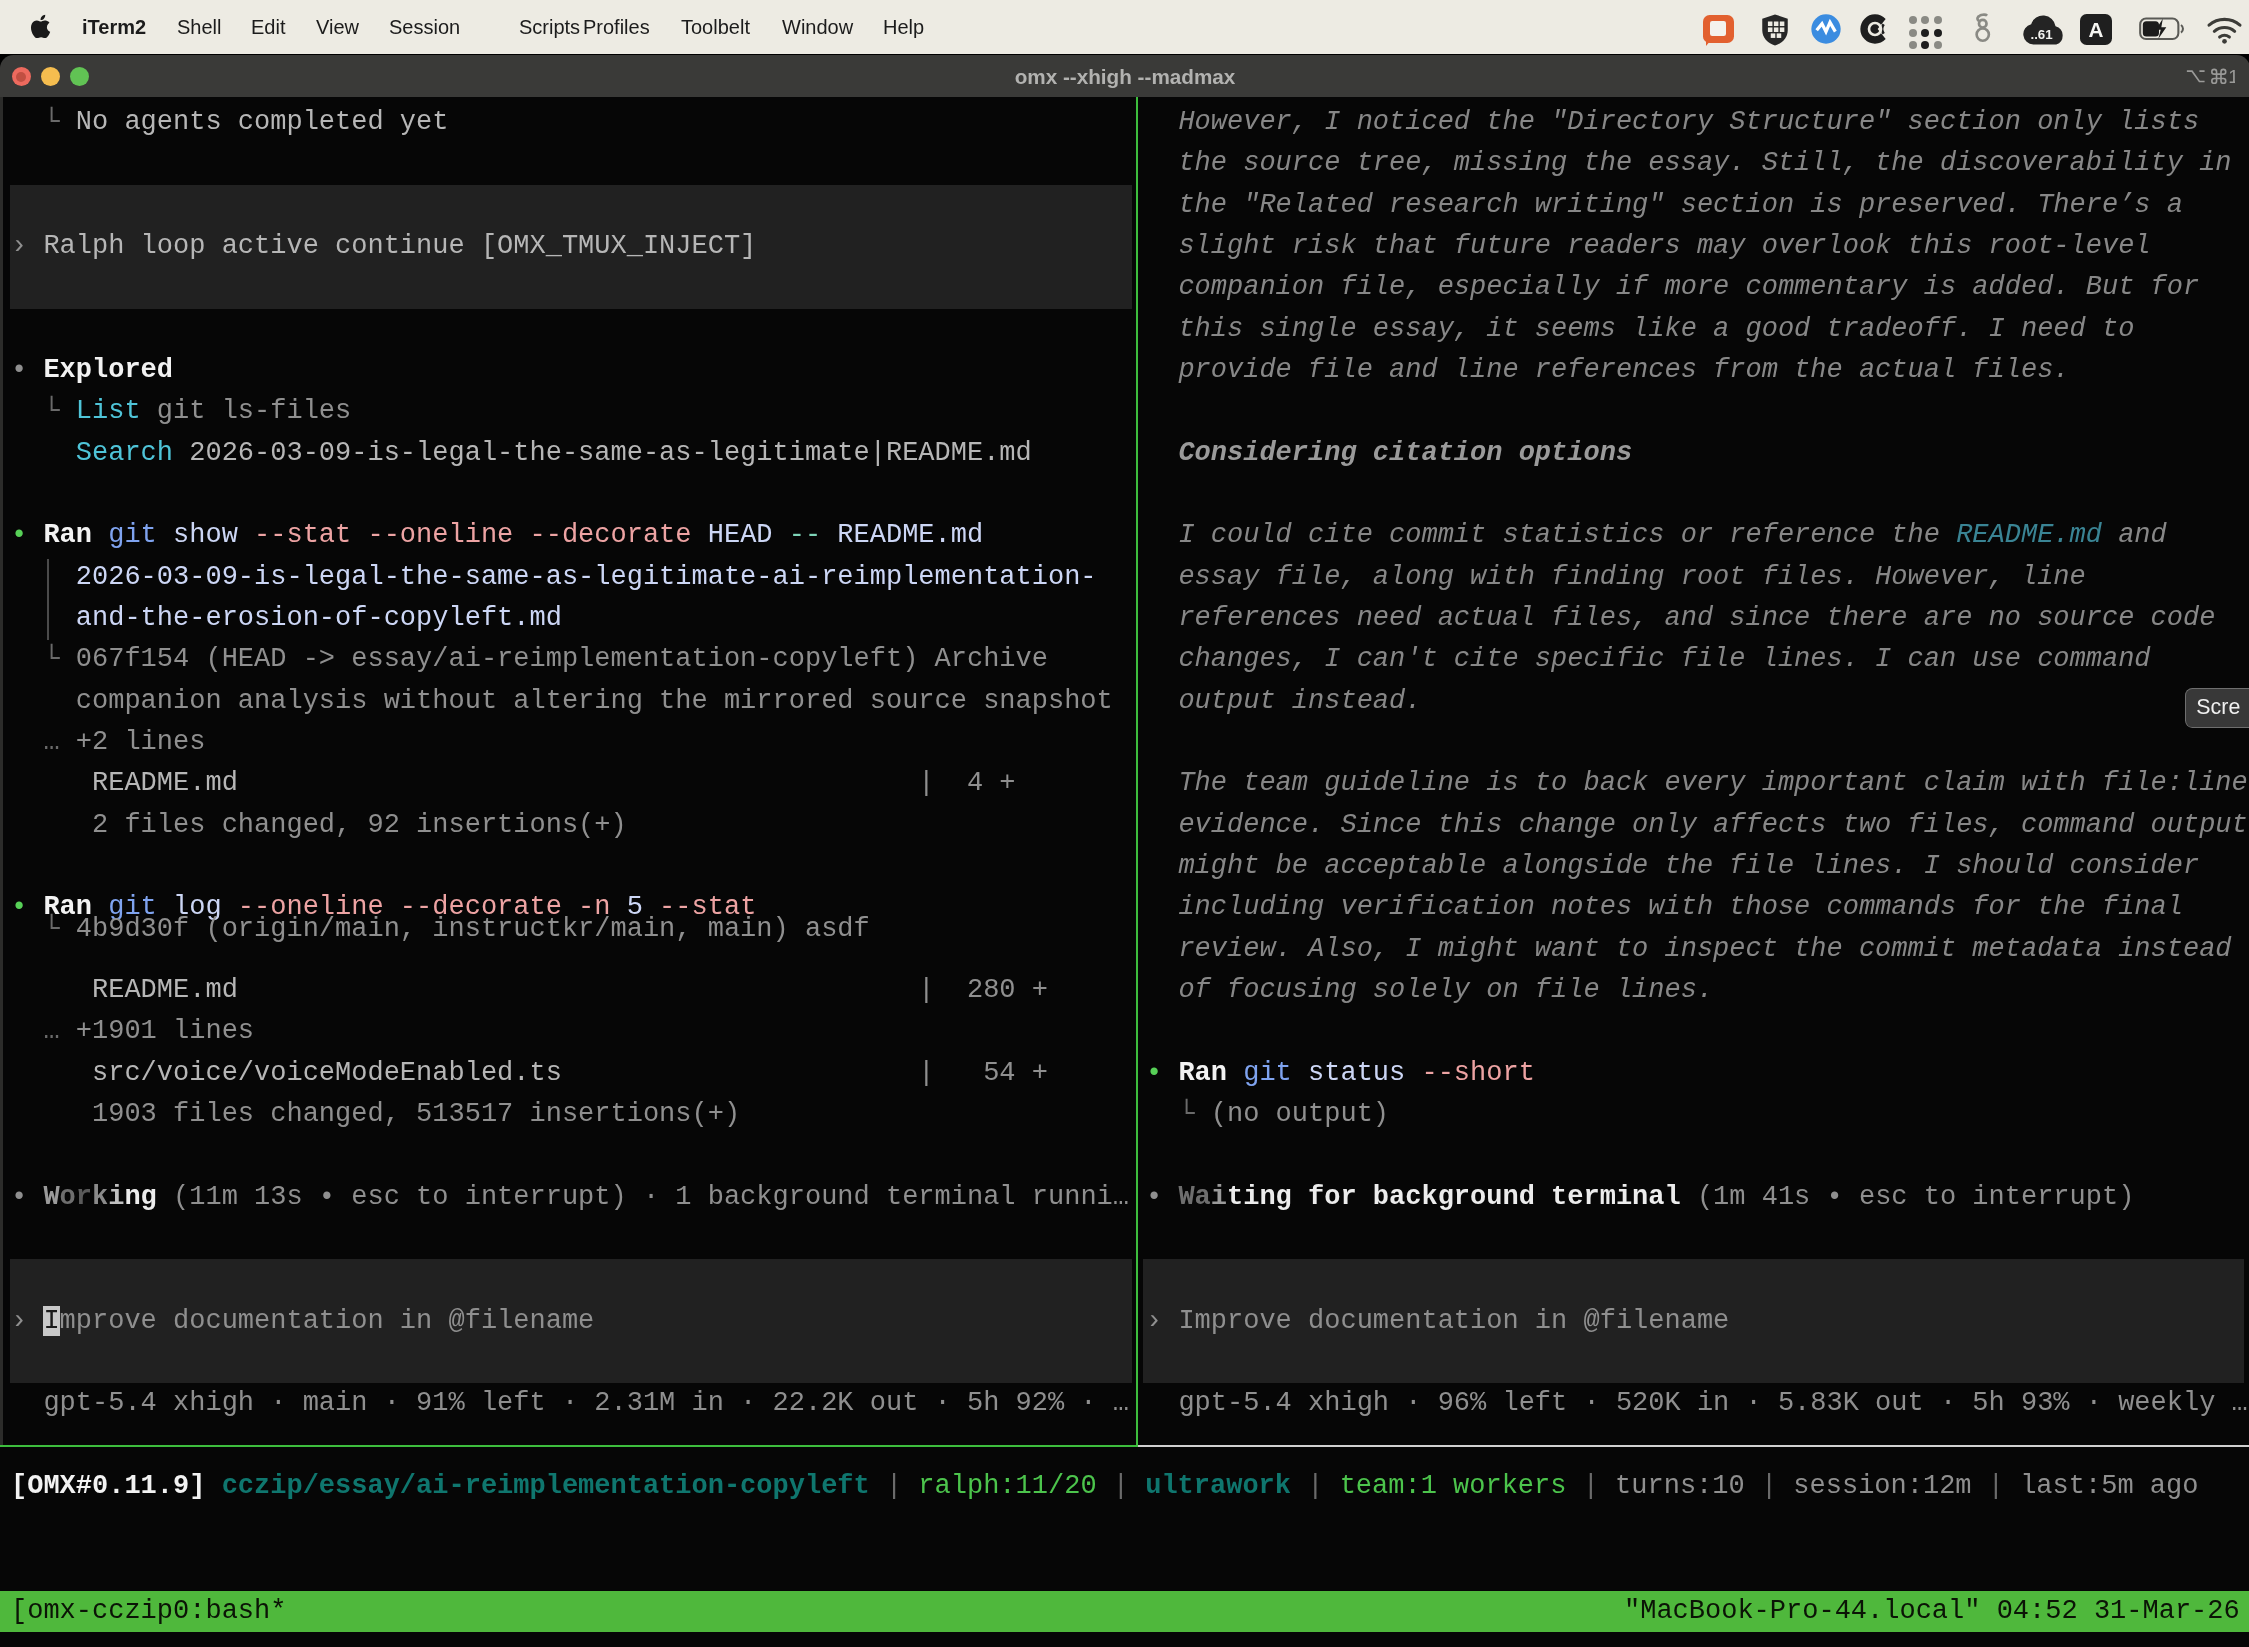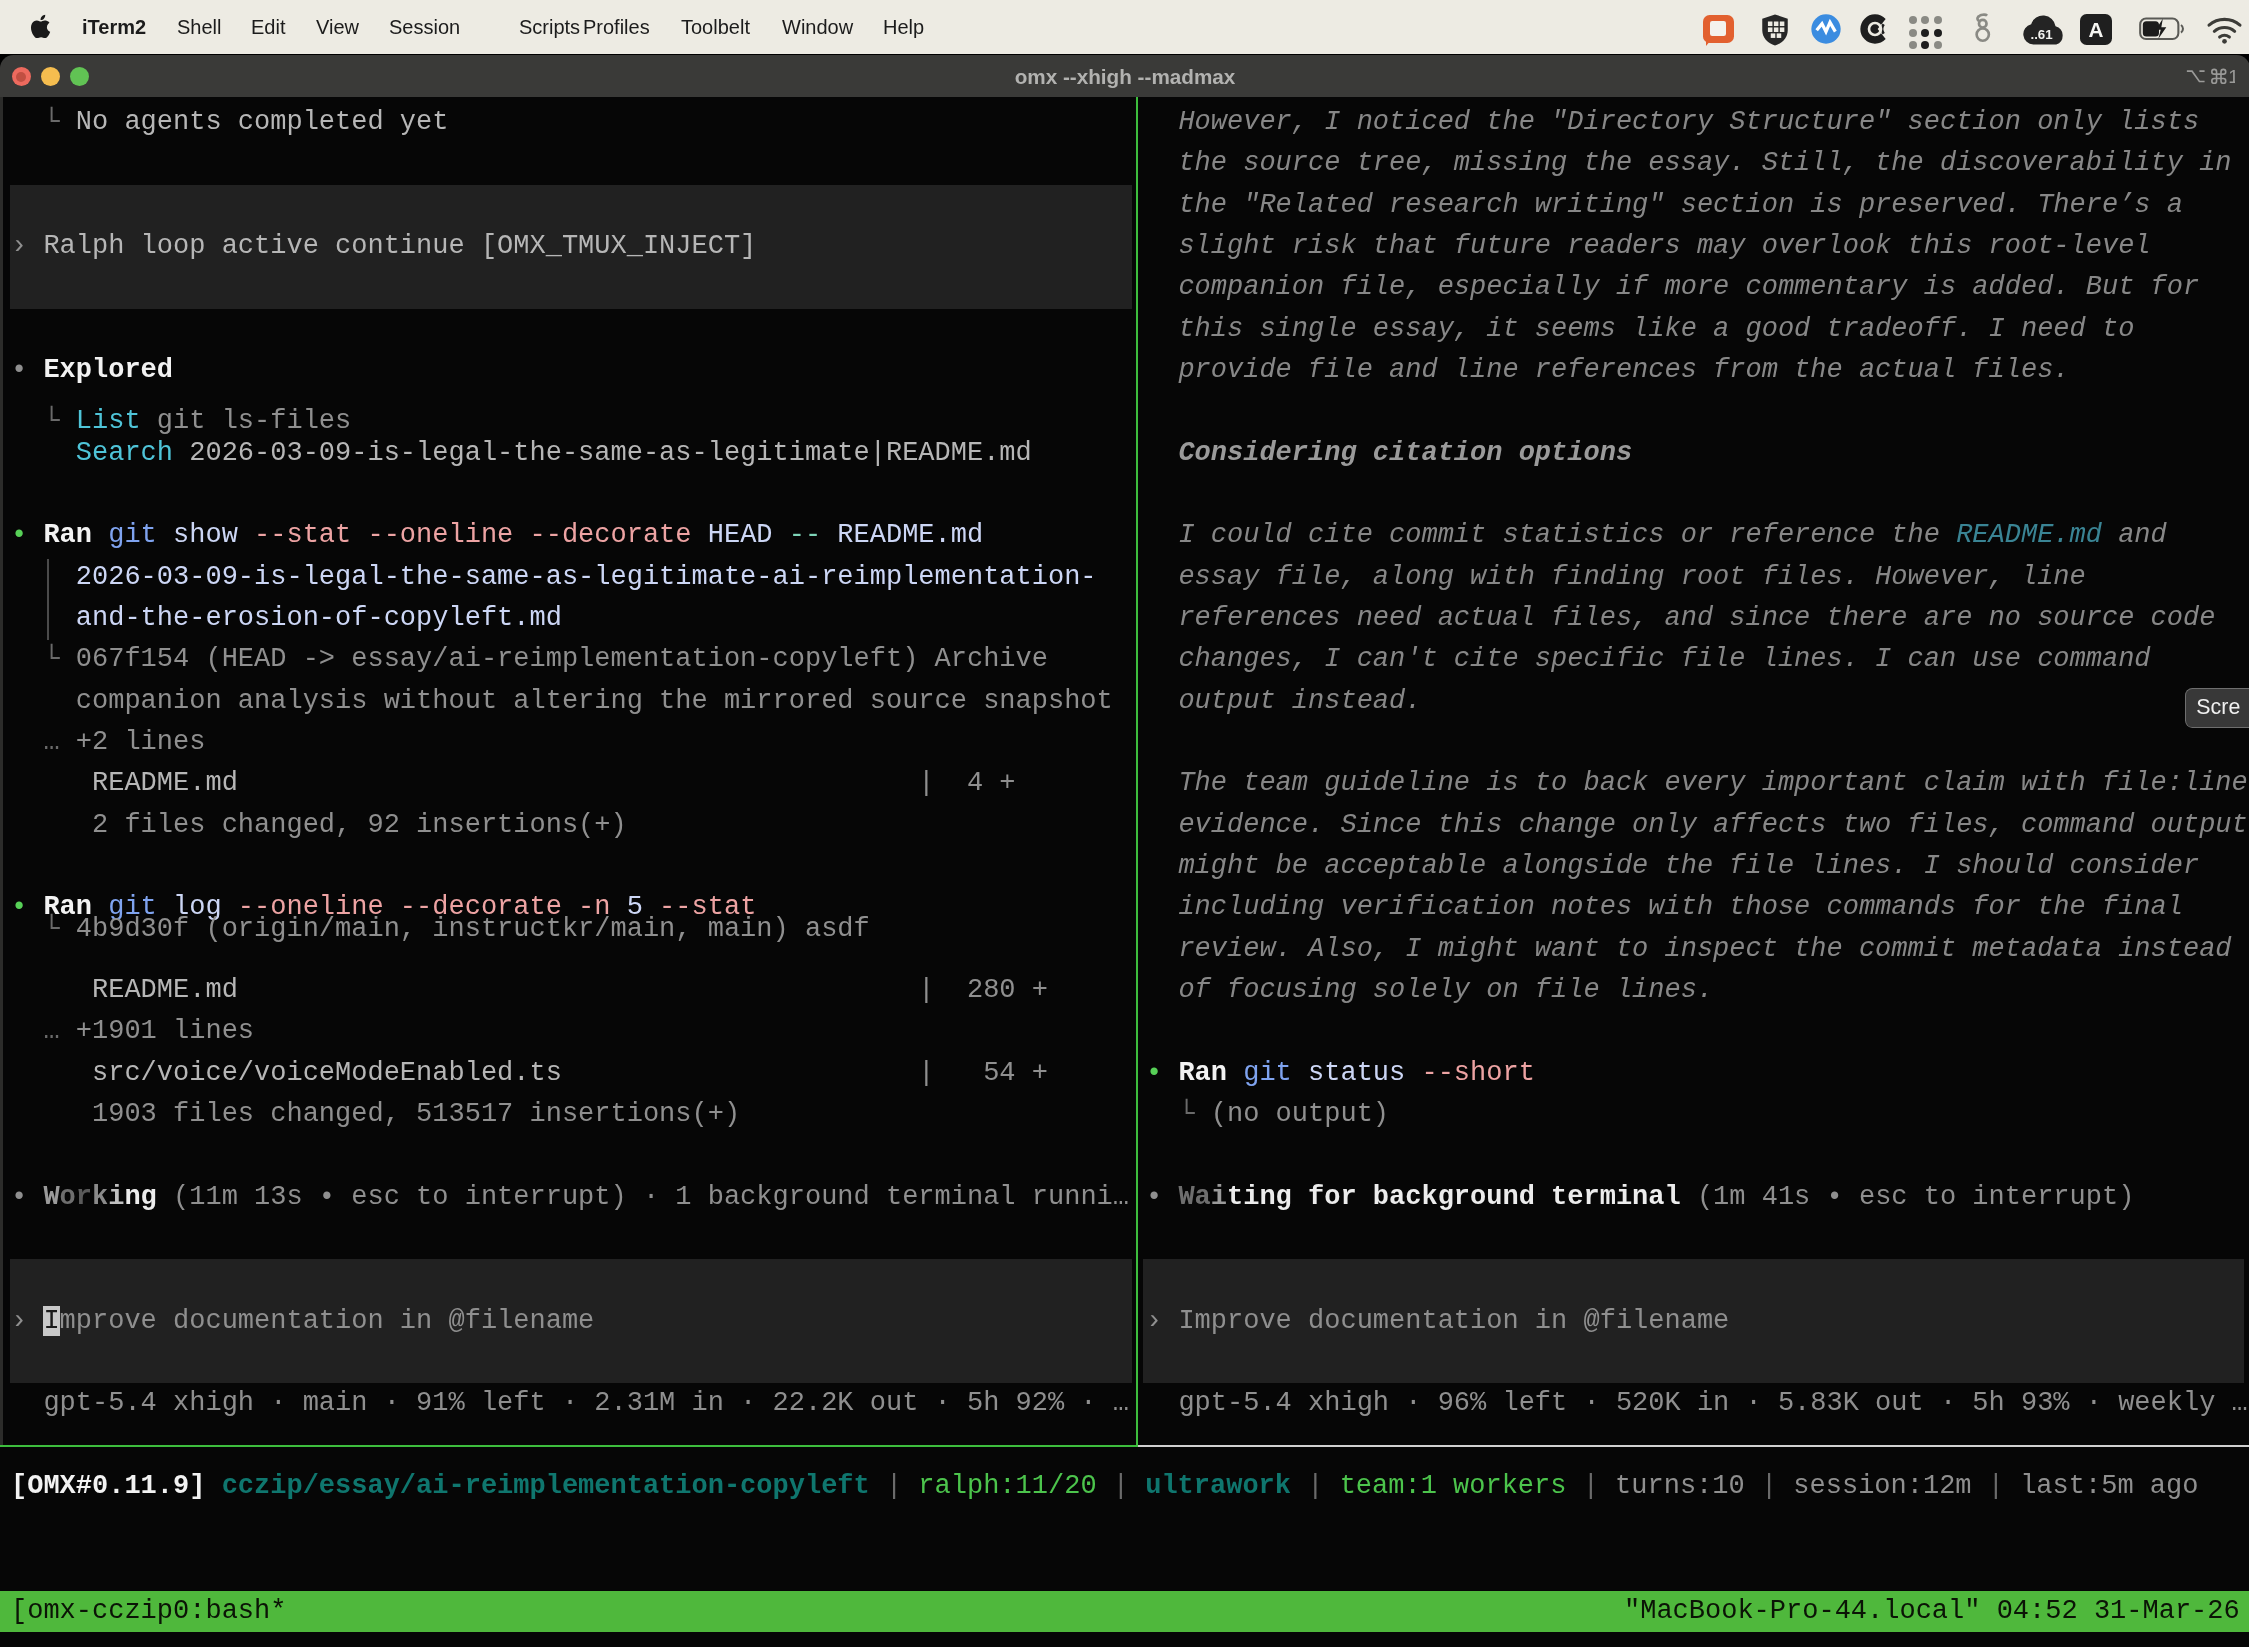--- a/index.html
+++ b/index.html
@@ -117,21 +117,21 @@
 <div class="box" style="left:9.6px;top:185px;width:1122px;height:124px;"></div>
 <div class="box" style="left:9.6px;top:1259px;width:1122px;height:124px;"></div>
 <div class="box" style="left:1143px;top:1259px;width:1101px;height:124px;"></div>
 <div style="position:absolute;left:1136px;top:97px;width:2.2px;height:1349px;background:#3dbd3d;"></div>
 <div style="position:absolute;left:0;top:1445px;width:1138px;height:2.2px;background:#3dbd3d;"></div>
 <div style="position:absolute;left:1138px;top:1445px;width:1112px;height:2.2px;background:#cfcfcf;"></div>
 <div style="position:absolute;left:47px;top:559px;width:2.2px;height:81px;background:#4a4a4a;"></div>
 <div class="r L" style="top:102px"><span class="gg">  └ </span><span class="lg">No agents completed yet</span></div>
 <div class="r L" style="top:226px"><span class="g">› </span><span class="lg">Ralph loop active continue [OMX_TMUX_INJECT]</span></div>
 <div class="r L" style="top:350px"><span class="g">• </span><span class="w">Explored</span></div>
-<div class="r L" style="top:401px"><span class="gg">  └ </span><span class="cy">List</span><span class="g"> git ls-files</span></div>
+<div class="r L" style="top:391px"><span class="gg">  └ </span><span class="cy">List</span><span class="g"> git ls-files</span></div>
 <div class="r L" style="top:433px"><span class="cy">    Search</span><span class="lg"> 2026-03-09-is-legal-the-same-as-legitimate|README.md</span></div>
 <div class="r L" style="top:515px"><span class="gb">• </span><span class="w">Ran</span><span class="bl"> git</span><span class="pb"> show</span><span class="sa"> --stat --oneline --decorate</span><span class="pb"> HEAD</span><span class="te"> --</span><span class="pb"> README.md</span></div>
 <div class="r L" style="top:557px"><span class="pb">    2026-03-09-is-legal-the-same-as-legitimate-ai-reimplementation-</span></div>
 <div class="r L" style="top:598px"><span class="pb">    and-the-erosion-of-copyleft.md</span></div>
 <div class="r L" style="top:639px"><span class="gg">  └ </span><span class="g">067f154 (HEAD -&gt; essay/ai-reimplementation-copyleft) Archive</span></div>
 <div class="r L" style="top:681px"><span class="g">    companion analysis without altering the mirrored source snapshot</span></div>
 <div class="r L" style="top:722px"><span class="gg">  … </span><span class="g">+2 lines</span></div>
 <div class="r L" style="top:763px"><span class="lg">     README.md</span><span class="g">                                          |  4 +</span></div>
 <div class="r L" style="top:805px"><span class="g">     2 files changed, 92 insertions(+)</span></div>
 <div class="r L" style="top:887px"><span class="gb">• </span><span class="w">Ran</span><span class="bl"> git</span><span class="pb"> log</span><span class="sa"> --oneline --decorate -n</span><span class="pb"> 5</span><span class="sa"> --stat</span></div>

